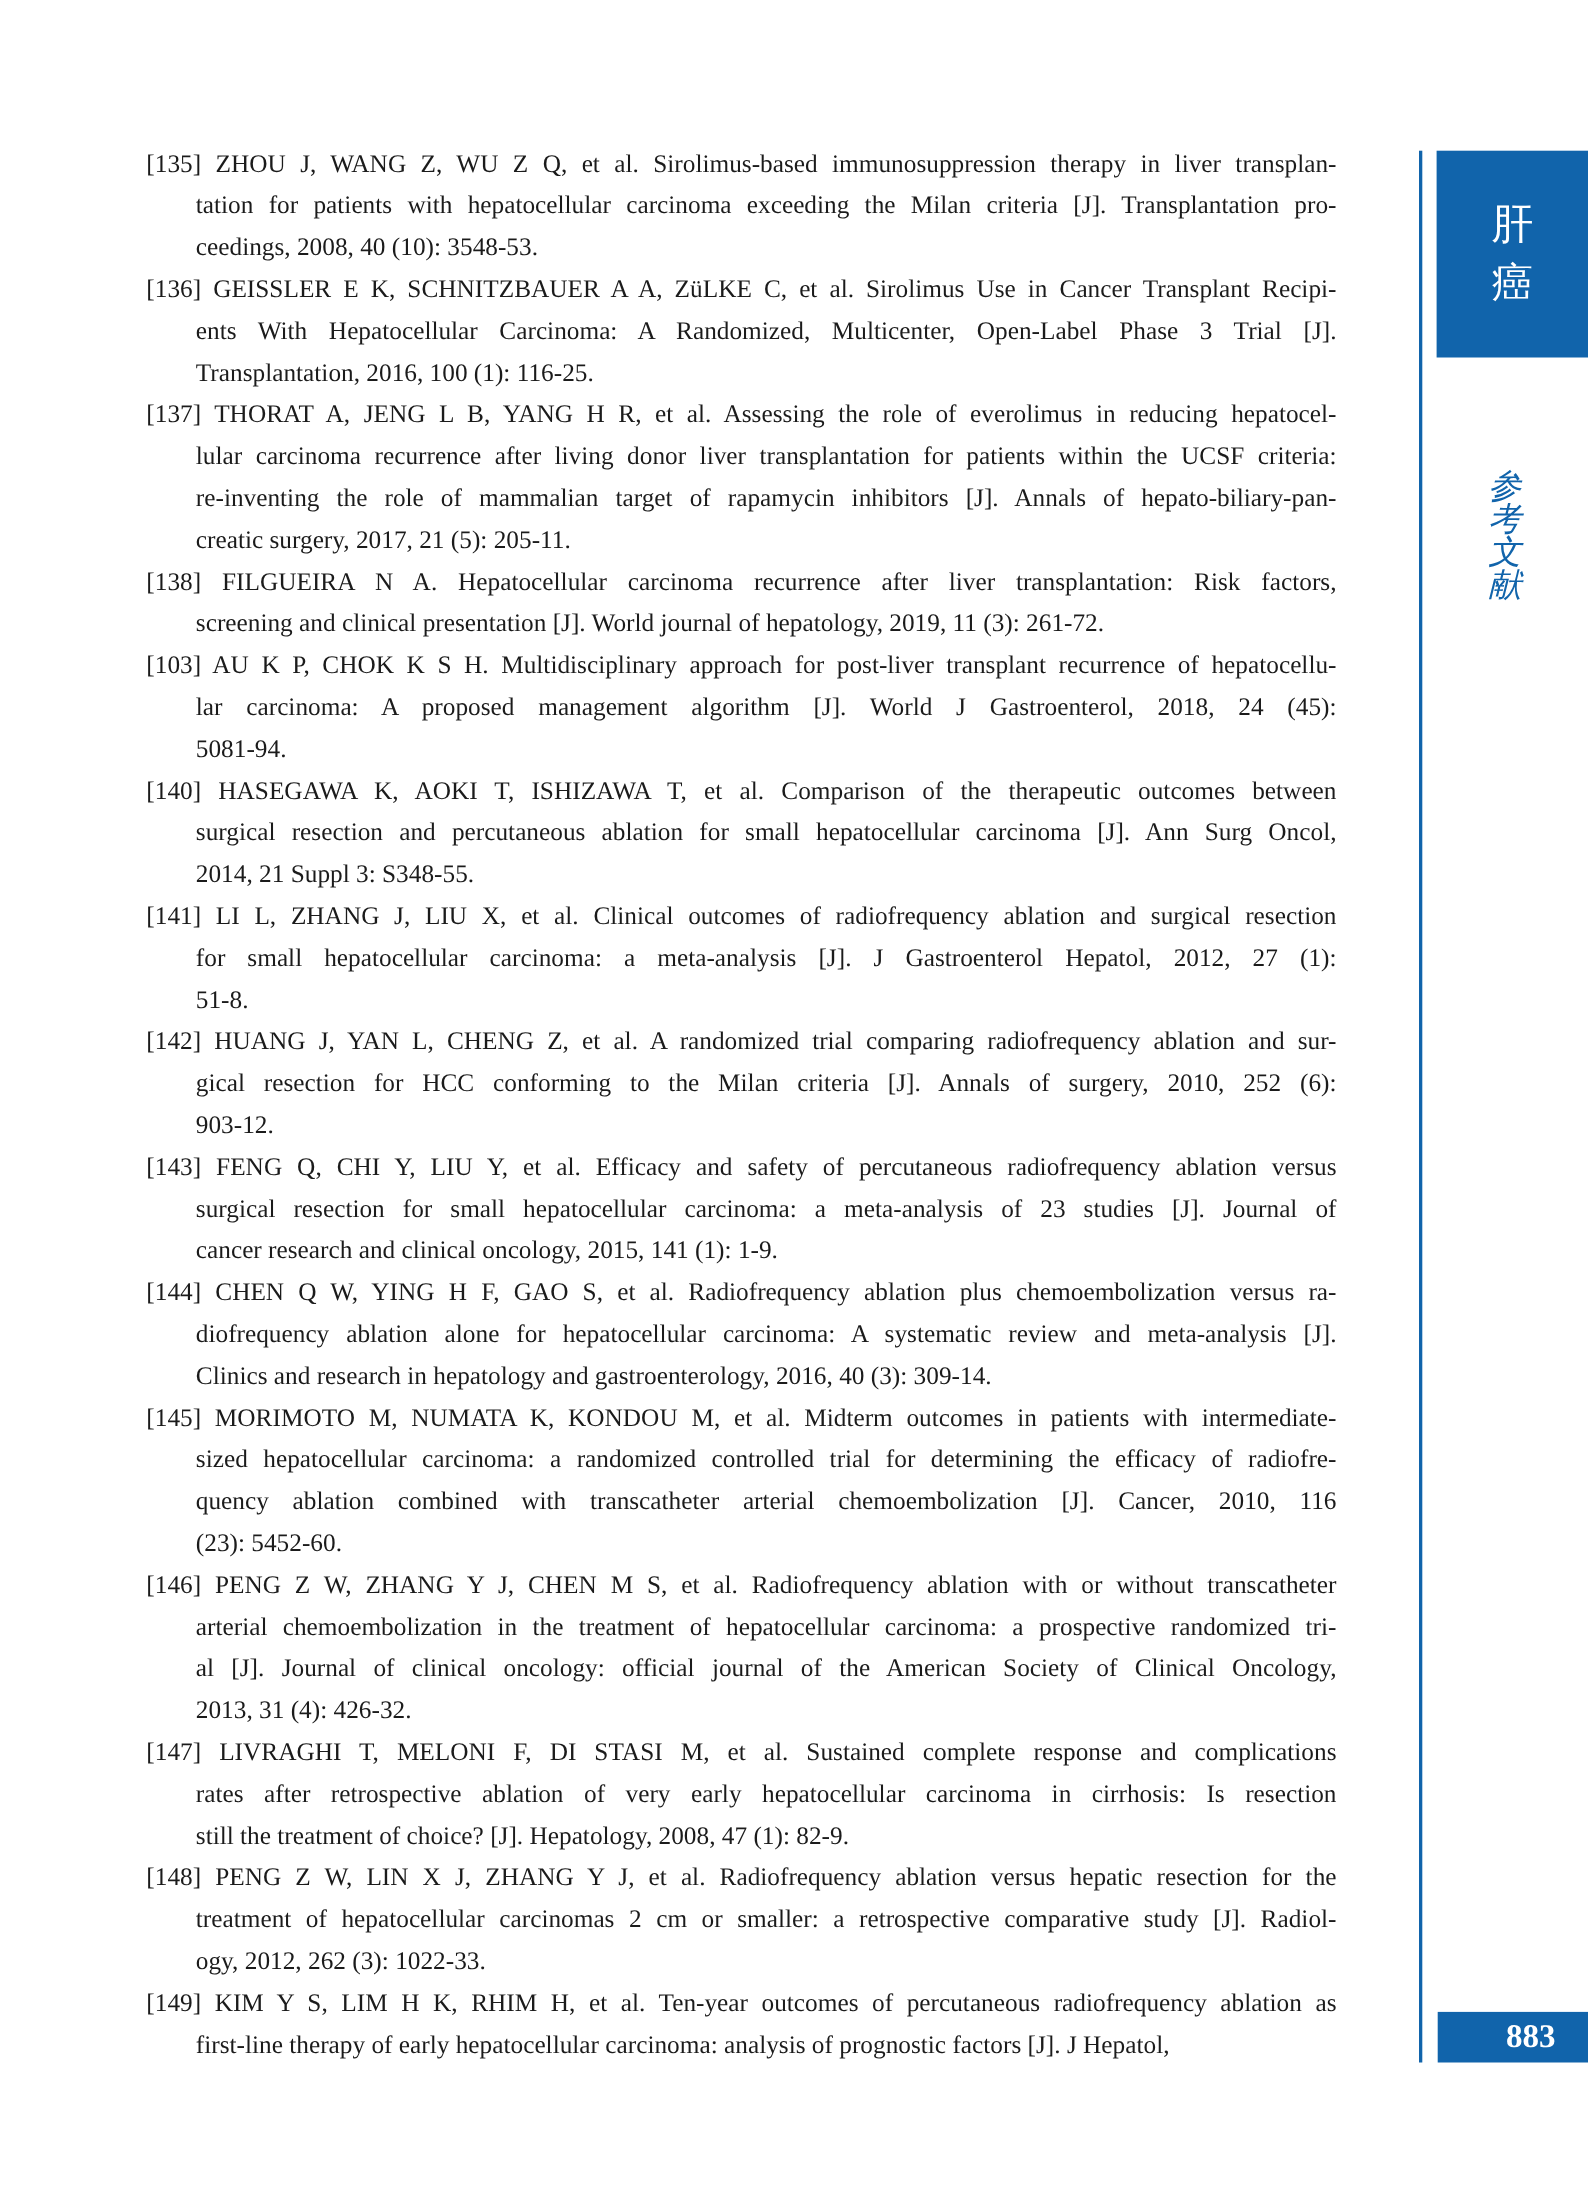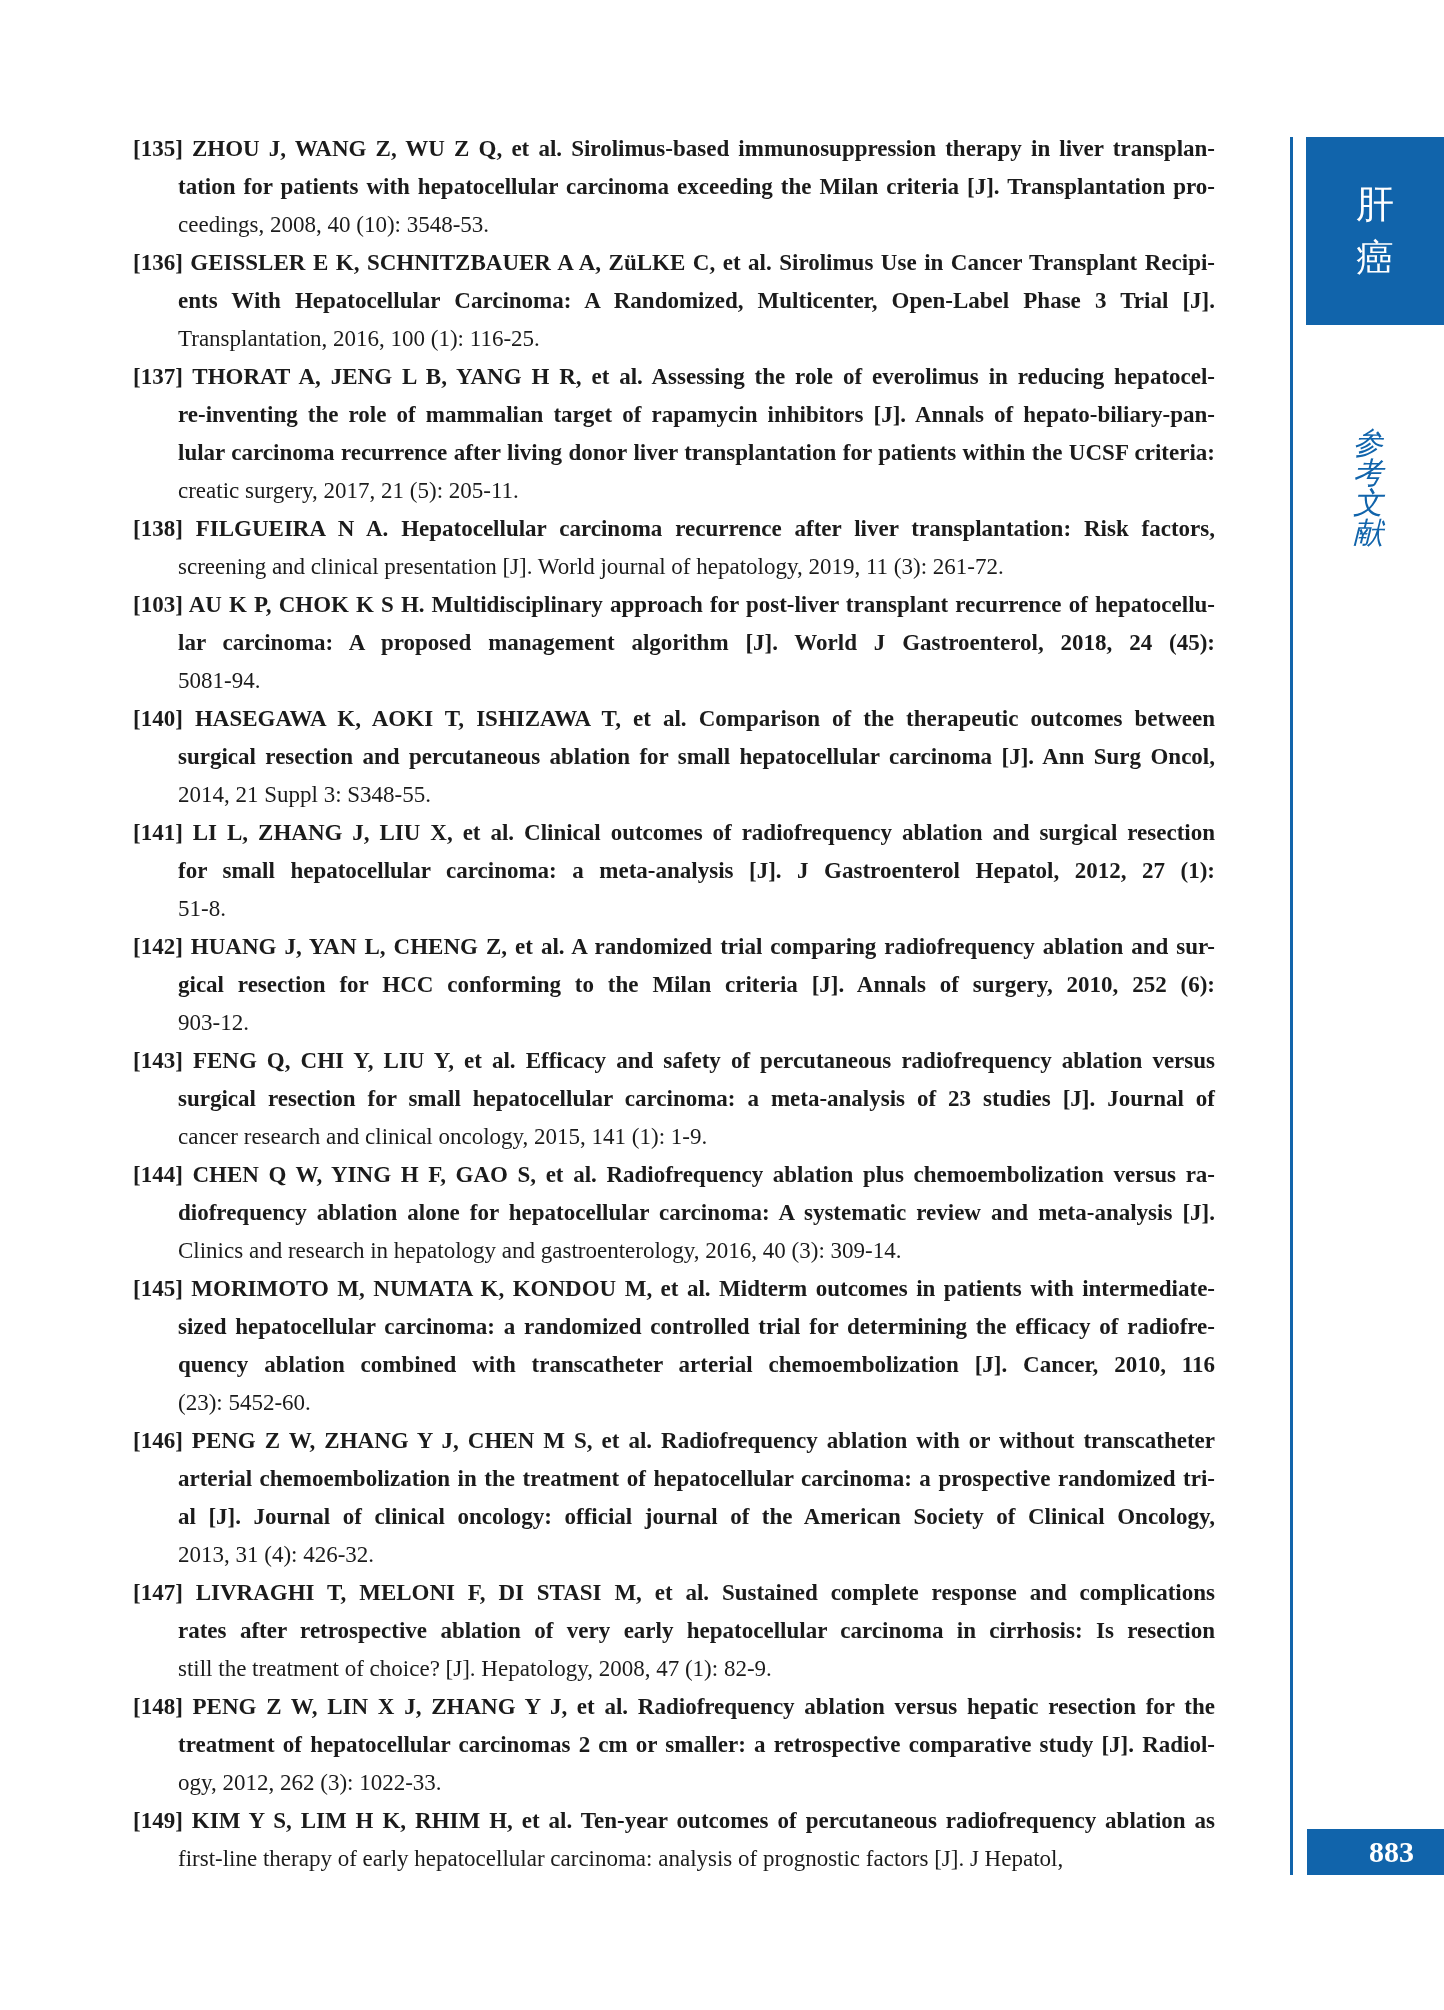--- a/index.html
+++ b/index.html
@@ -19,21 +19,21 @@
     position: absolute;
     left: 133px;
     top: 130px;
     width: 1082px;
     font-size: 23px;
     line-height: 38px;
     color: #1b1b1b;
   }
   .ref-line { min-height: 38px; }
   .ref-line.cont { padding-left: 45px; }
-  .ref-line.j { text-align: justify; text-align-last: justify; font-weight: bold; }
+  .ref-line.j { text-align: justify; text-align-last: justify; }
   .ref-label { white-space: nowrap; }
 
   
   .rule {
     position: absolute;
     left: 1290px; top: 137px;
     width: 3px; height: 1738px;
     background: var(--accent, #1164ab);
   }
   .tab {
@@ -84,22 +84,22 @@
         <div class="ref-line cont j">tation for patients with hepatocellular carcinoma exceeding the Milan criteria [J]. Transplantation pro-</div>
         <div class="ref-line cont">ceedings, 2008, 40 (10): 3548-53.</div>
       </div>
       <div class="ref">
         <div class="ref-line j"><span class="ref-label">[136]</span> <span>GEISSLER E K, SCHNITZBAUER A A, ZüLKE C, et al. Sirolimus Use in Cancer Transplant Recipi-</span></div>
         <div class="ref-line cont j">ents With Hepatocellular Carcinoma: A Randomized, Multicenter, Open-Label Phase 3 Trial [J].</div>
         <div class="ref-line cont">Transplantation, 2016, 100 (1): 116-25.</div>
       </div>
       <div class="ref">
         <div class="ref-line j"><span class="ref-label">[137]</span> <span>THORAT A, JENG L B, YANG H R, et al. Assessing the role of everolimus in reducing hepatocel-</span></div>
+        <div class="ref-line cont j">lular carcinoma recurrence after living donor liver transplantation for patients within the UCSF criteria:</div>
         <div class="ref-line cont j">re-inventing the role of mammalian target of rapamycin inhibitors [J]. Annals of hepato-biliary-pan-</div>
-        <div class="ref-line cont j">lular carcinoma recurrence after living donor liver transplantation for patients within the UCSF criteria:</div>
         <div class="ref-line cont">creatic surgery, 2017, 21 (5): 205-11.</div>
       </div>
       <div class="ref">
         <div class="ref-line j"><span class="ref-label">[138]</span> <span>FILGUEIRA N A. Hepatocellular carcinoma recurrence after liver transplantation: Risk factors,</span></div>
         <div class="ref-line cont">screening and clinical presentation [J]. World journal of hepatology, 2019, 11 (3): 261-72.</div>
       </div>
       <div class="ref">
         <div class="ref-line j"><span class="ref-label">[103]</span> <span>AU K P, CHOK K S H. Multidisciplinary approach for post-liver transplant recurrence of hepatocellu-</span></div>
         <div class="ref-line cont j">lar carcinoma: A proposed management algorithm [J]. World J Gastroenterol, 2018, 24 (45):</div>
         <div class="ref-line cont">5081-94.</div>

